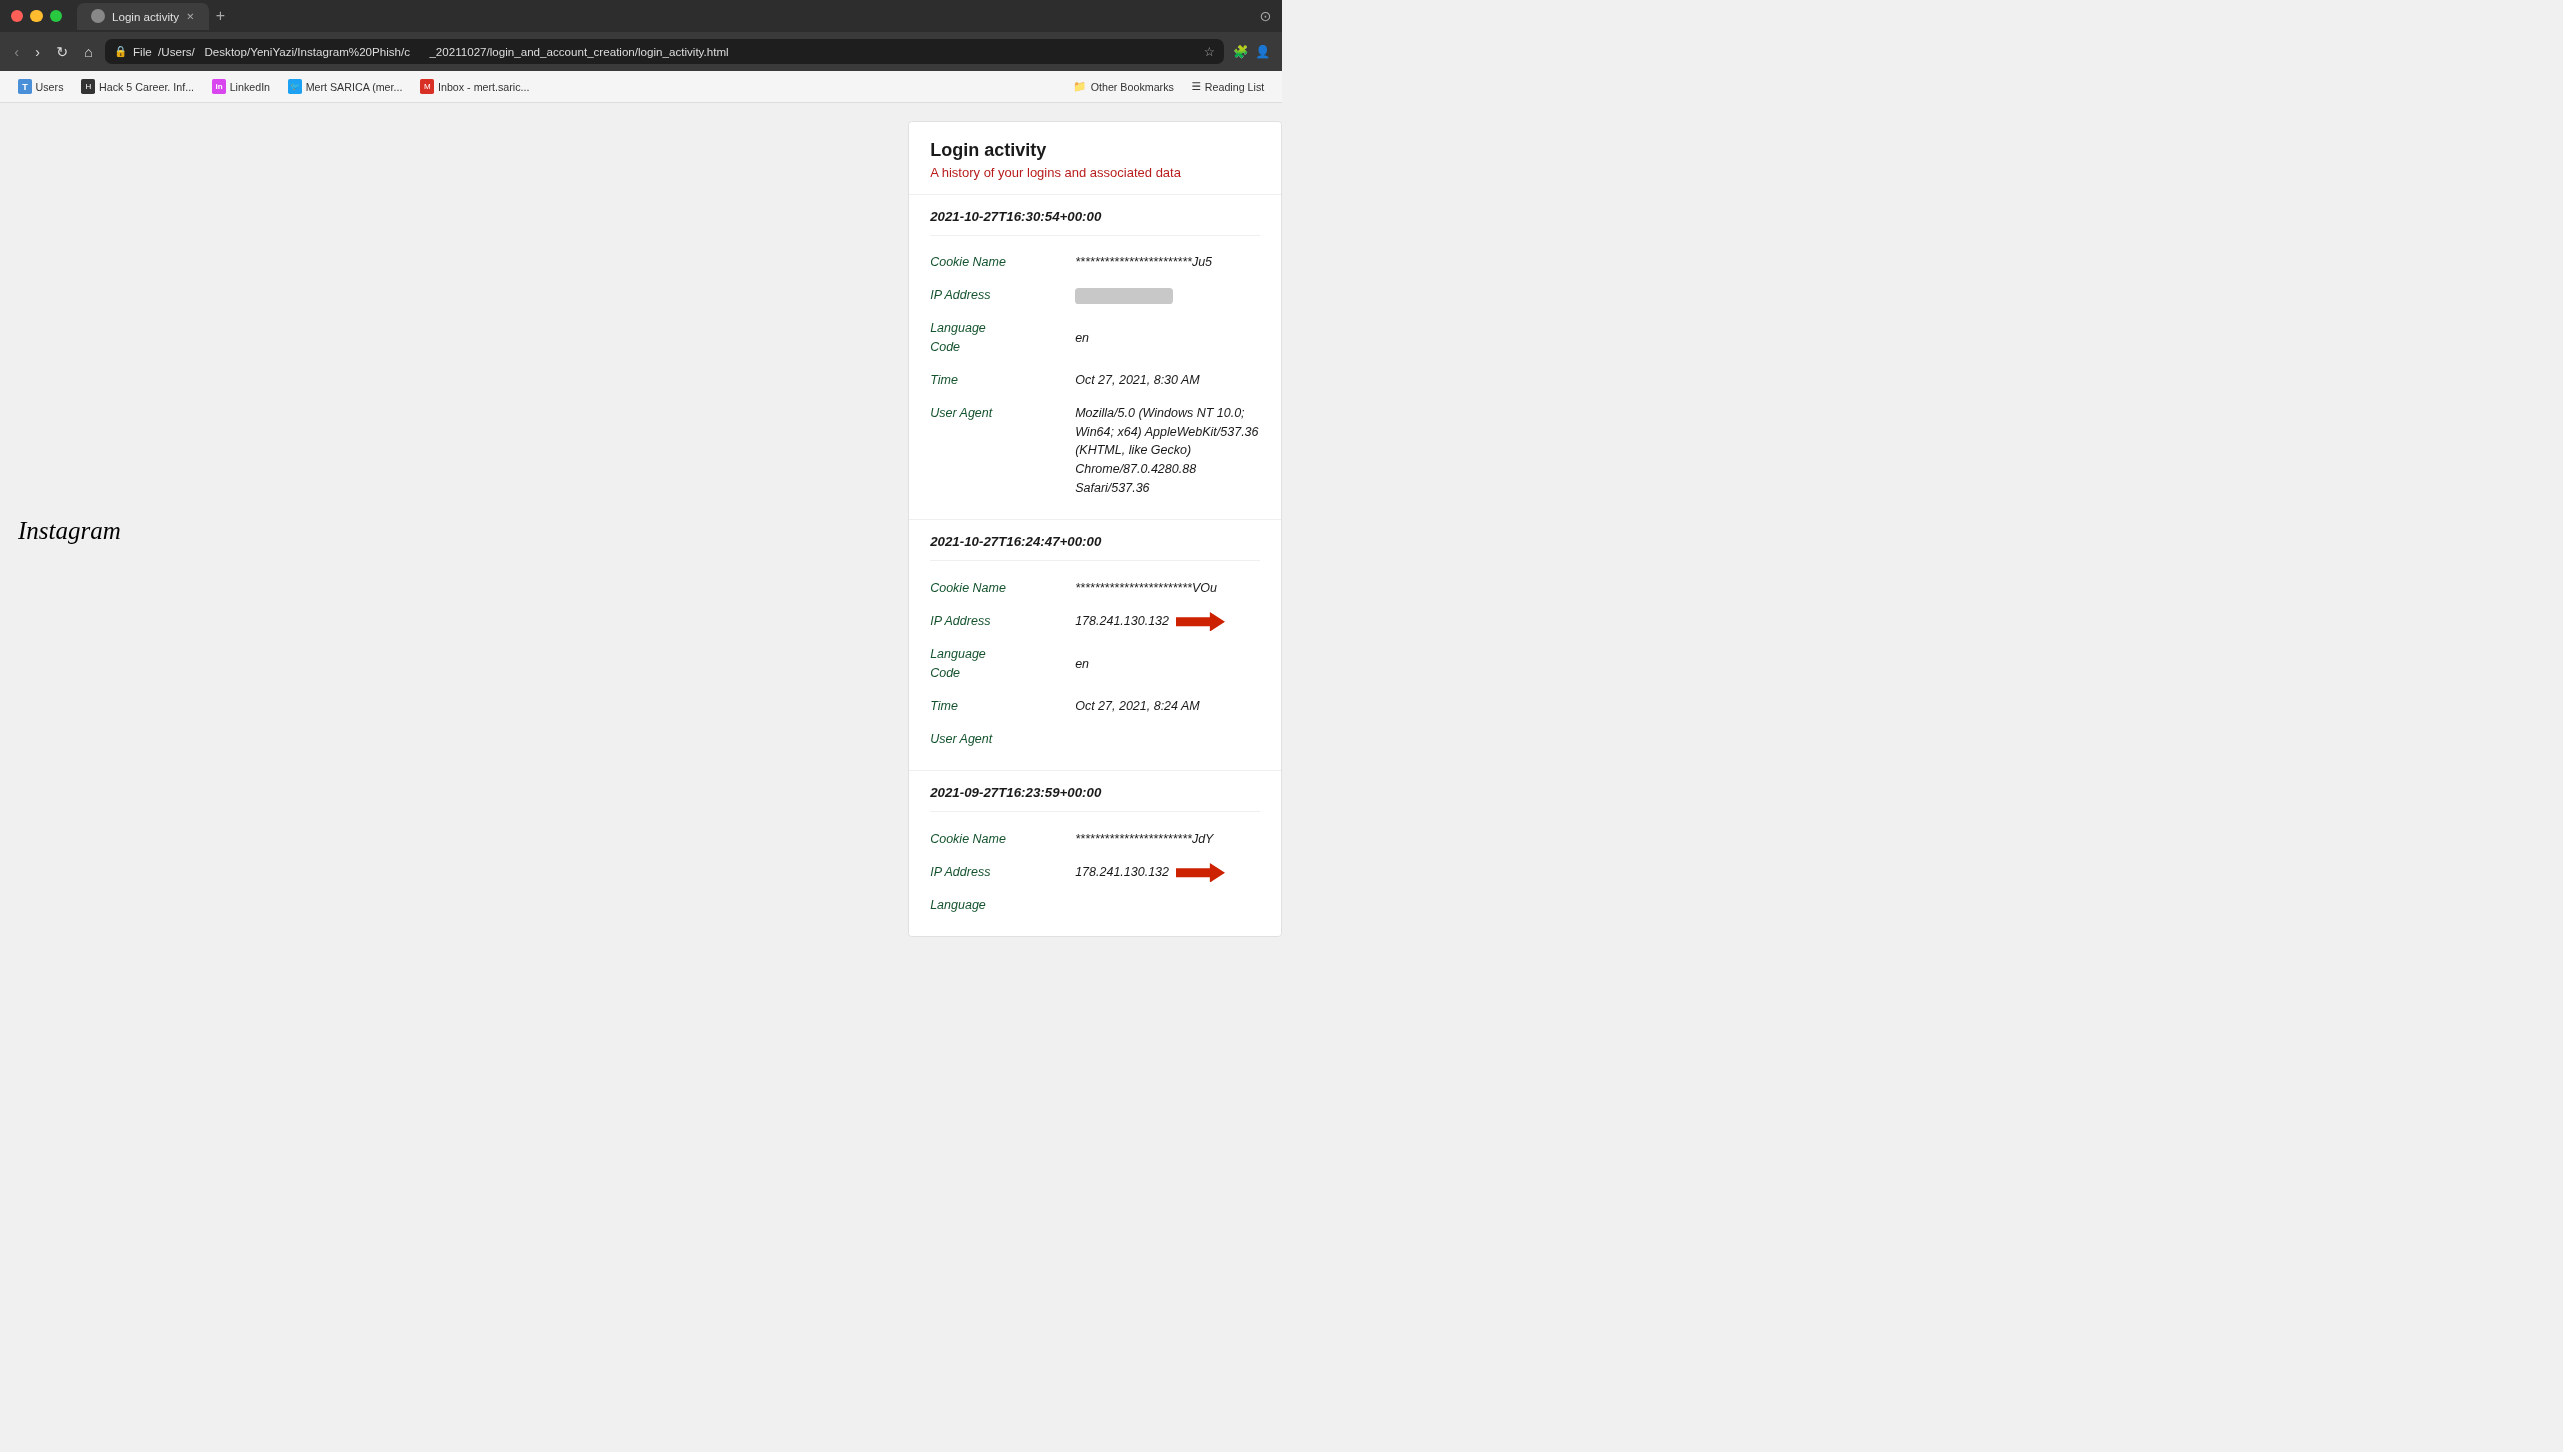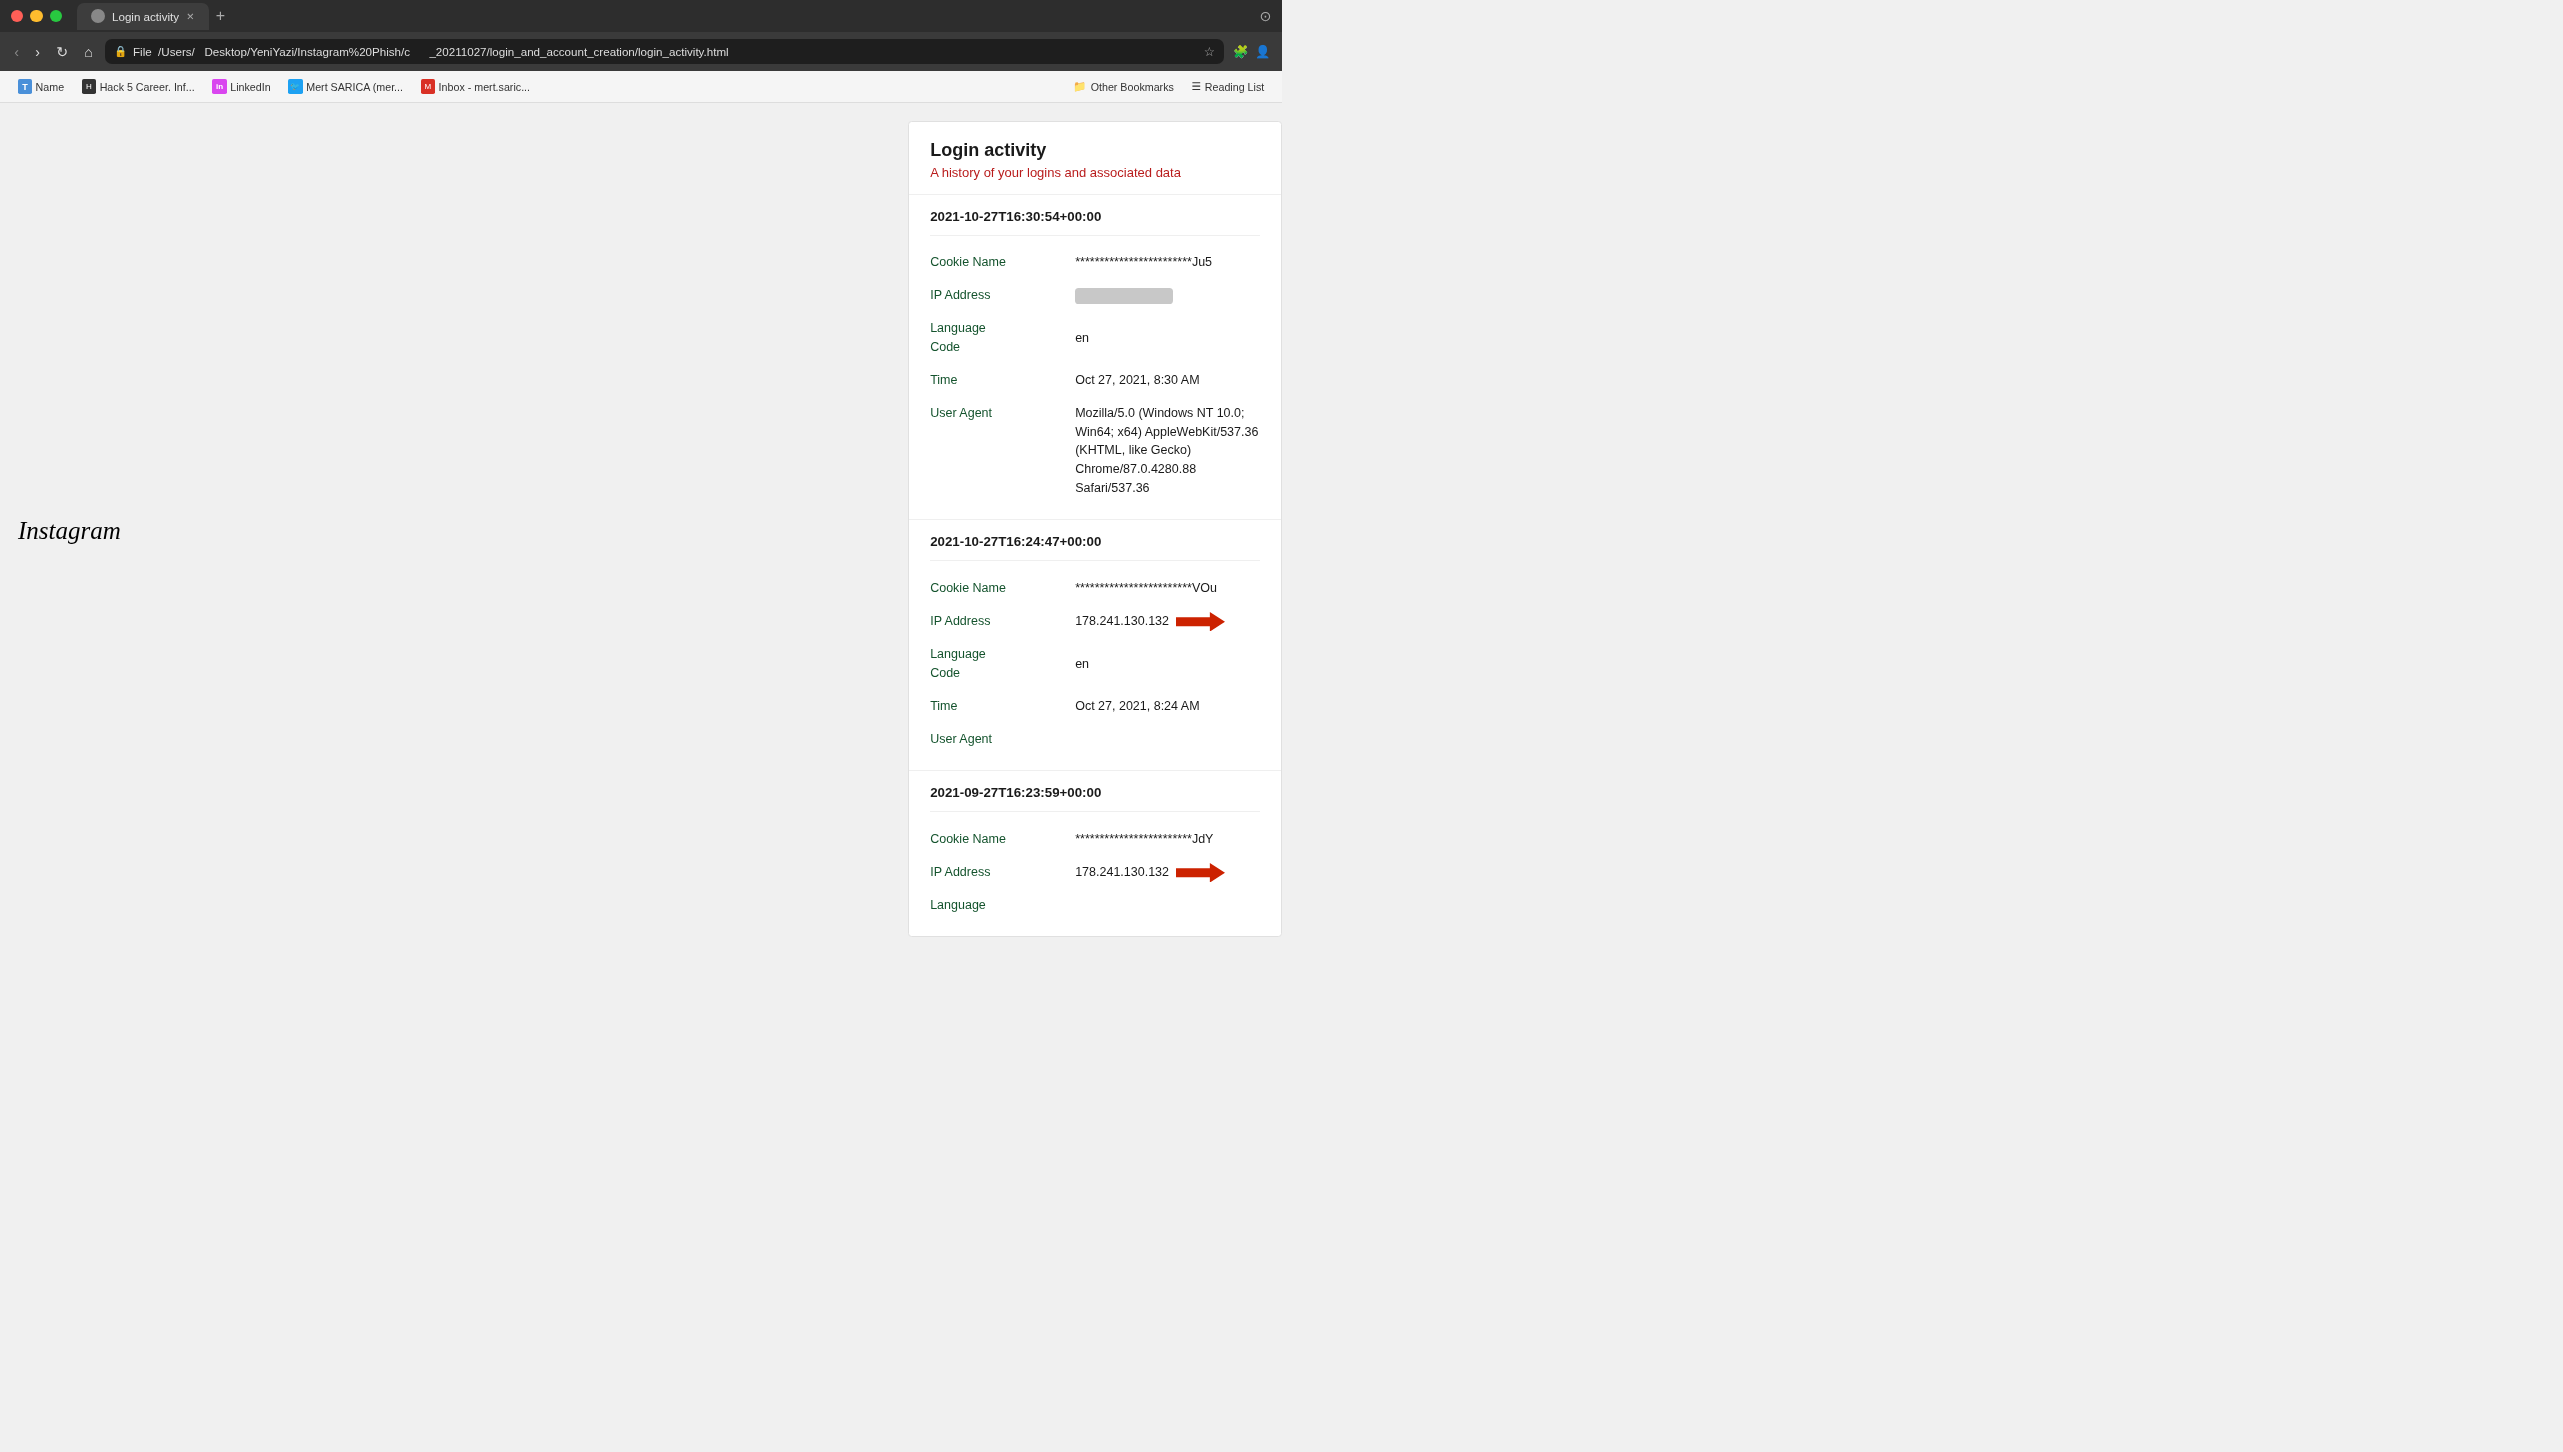--- a/index.html
+++ b/index.html
@@ -135,20 +135,21 @@
     }
     .card-subtitle {
       font-size: 13px;
       color: #b91c1c;
     }
 
     
     .login-entry {
       border-bottom: 0.9px solid #efefef;
       padding: 14.2px 21.4px;
+      font-style: italic;
     }
     .login-entry:last-child { border-bottom: none; }
 
     .entry-timestamp {
       font-size: 13.3px;
       font-weight: 600;
       color: #1a1a1a;
       padding-bottom: 10.7px;
       border-bottom: 0.9px solid #efefef;
       margin-bottom: 10.7px;
@@ -220,21 +221,21 @@
   </div>
   <div class="urlbar-actions">
     <span class="urlbar-action">🧩</span>
     <span class="urlbar-action">👤</span>
   </div>
 </div>
 
 <div class="bookmarks-bar">
   <div class="bm-item">
     <div class="bm-icon" style="background:#4a90d9;color:#fff;font-weight:bold;">T</div>
-    <span>Name</span>
+    <span>Users</span>
   </div>
   <div class="bm-item">
     <div class="bm-icon" style="background:#333;color:#fff;font-size:8px;">H</div>
     <span>Hack 5 Career. Inf...</span>
   </div>
   <div class="bm-item">
     <div class="bm-icon" style="background:#d946ef;color:#fff;font-size:8px;font-weight:bold;">in</div>
     <span>LinkedIn</span>
   </div>
   <div class="bm-item">

